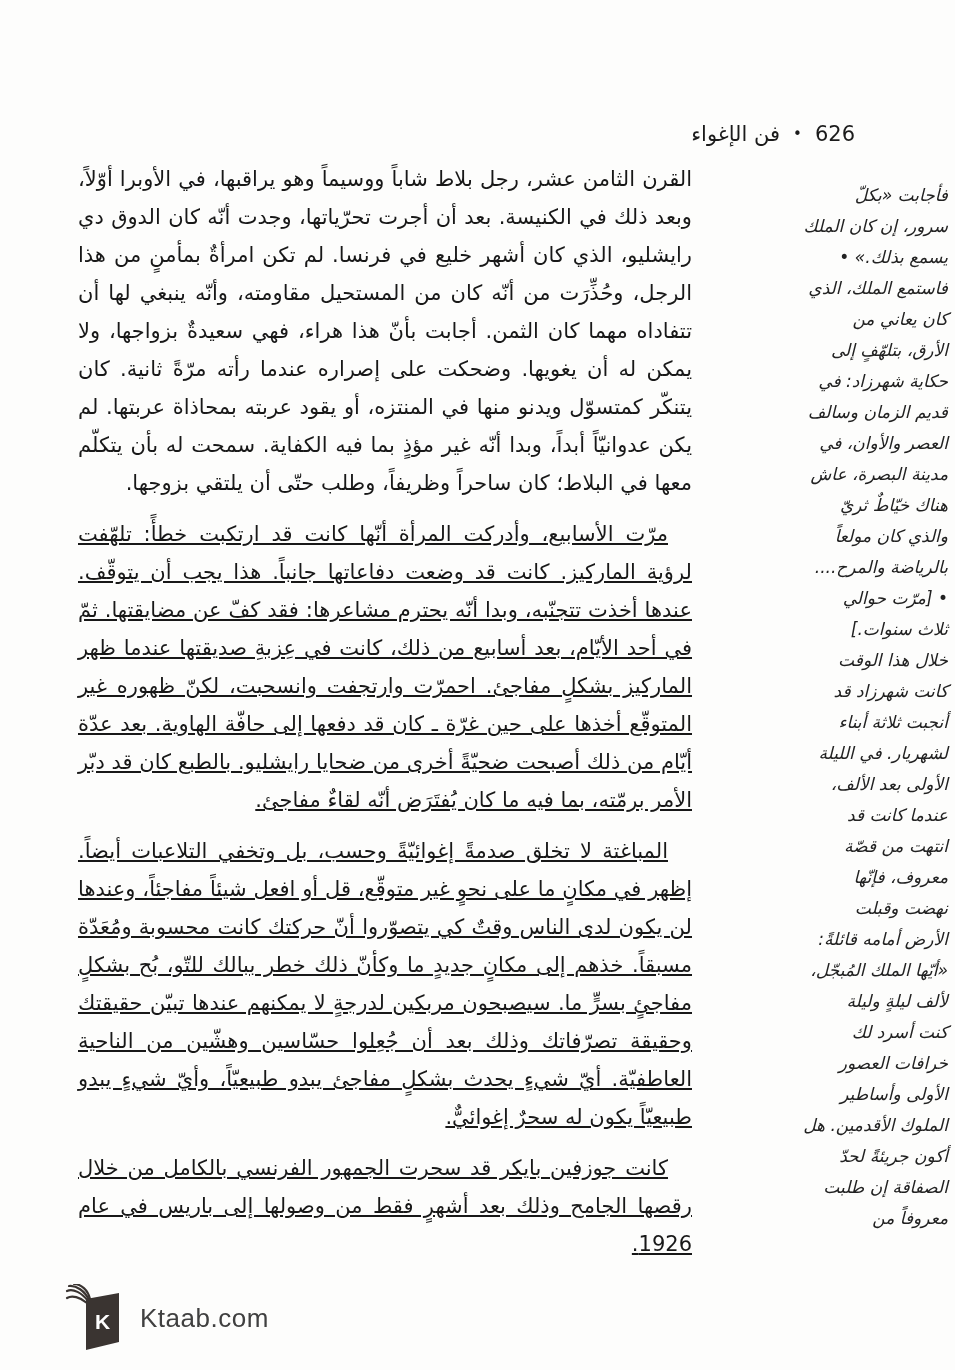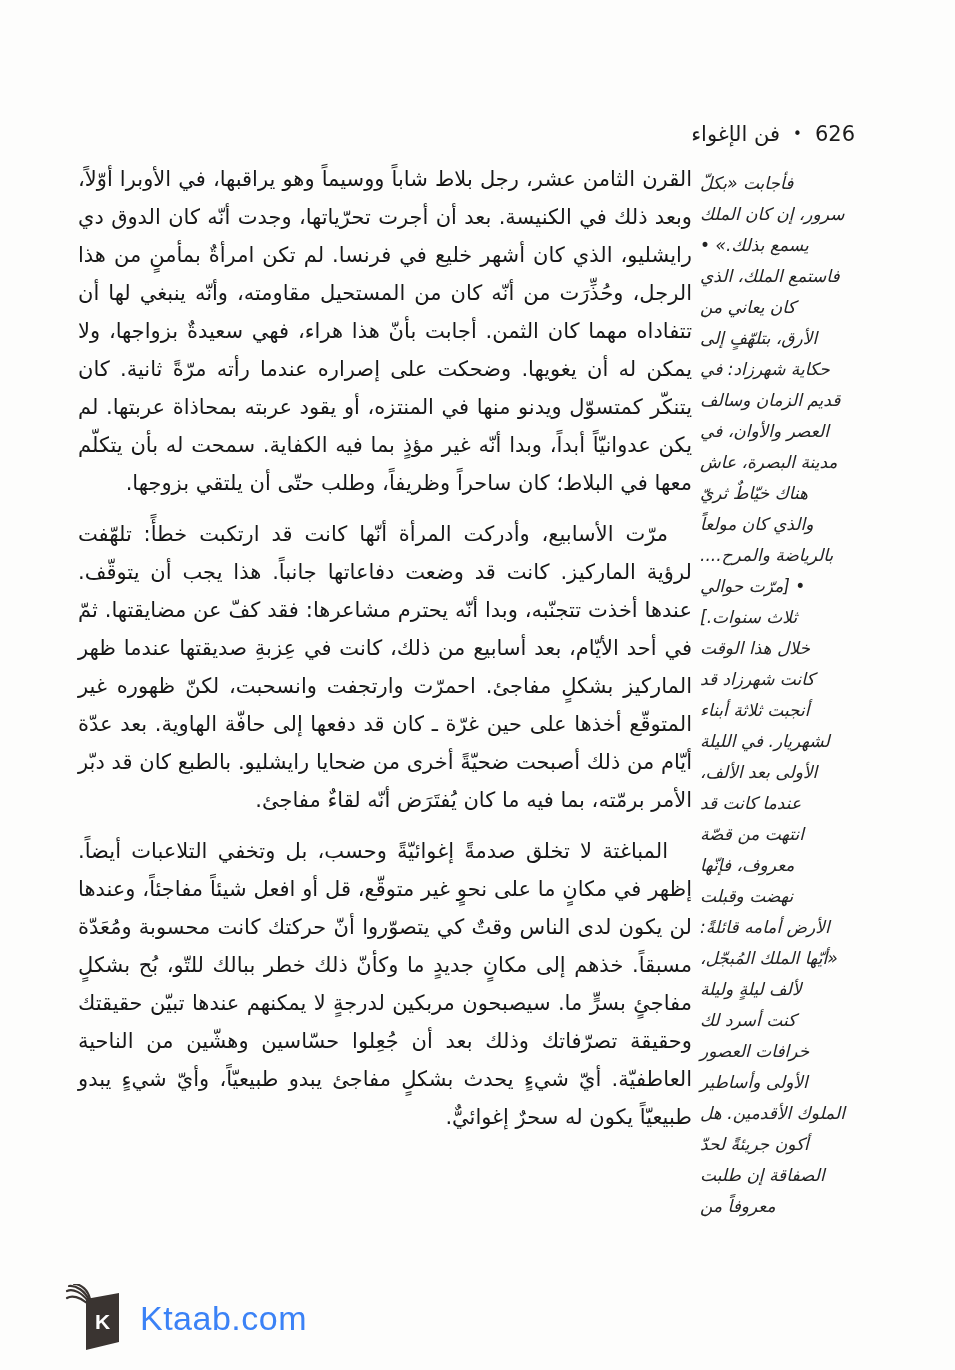--- a/index.html
+++ b/index.html
@@ -30,66 +30,67 @@
     position: absolute;
     top: 160px; left: 78px;
     width: 614px;
     direction: rtl;
     text-align: justify;
     font-size: 21px;
     line-height: 38px;
     color: #181818;
   }
   .main-col p { margin: 0 0 13px 0; }
-  .main-col p.indent { text-indent: 24px; }
+  .main-col p.indent { text-indent: 24px; text-decoration: underline; }
 
   
   .margin-col {
     position: absolute;
-    top: 168px; left: 700px;
+    top: 180px; left: 700px;
     width: 248px;
     direction: rtl;
-    text-align: left;
+    text-align: right;
     font-style: italic;
     font-size: 17px;
     line-height: 31px;
     white-space: pre-line;
     color: #222;
   }
 
   
   .footer {
     position: absolute;
     top: 1284px; left: 64px;
     display: flex; align-items: center; gap: 14px;
     direction: ltr;
   }
   .logo-icon { display: block; }
   .logo-text {
     font-family: "Liberation Sans", sans-serif;
-    font-size: 34px;
-    color: #3b82f6;
+    font-size: 26px;
+    color: #404040;
     letter-spacing: 0.5px;
   }
 </style>
 </head>
 <body>
 
 <div class="page">
 
   <div class="header">
     <span class="title">فن الإغواء</span>
     <span class="bullet">•</span>
     <span class="pagenum">626</span>
   </div>
 
   <div class="main-col">
     <p>القرن الثامن عشر، رجل بلاط شاباً ووسيماً وهو يراقبها، في الأوبرا أوّلاً، وبعد ذلك في الكنيسة. بعد أن أجرت تحرّياتها، وجدت أنّه كان الدوق دي رايشليو، الذي كان أشهر خليع في فرنسا. لم تكن امرأةٌ بمأمنٍ من هذا الرجل، وحُذِّرَت من أنّه كان من المستحيل مقاومته، وأنّه ينبغي لها أن تتفاداه مهما كان الثمن. أجابت بأنّ هذا هراء، فهي سعيدةٌ بزواجها، ولا يمكن له أن يغويها. وضحكت على إصراره عندما رأته مرّةً ثانية. كان يتنكّر كمتسوّل ويدنو منها في المنتزه، أو يقود عربته بمحاذاة عربتها. لم يكن عدوانيّاً أبداً، وبدا أنّه غير مؤذٍ بما فيه الكفاية. سمحت له بأن يتكلّم معها في البلاط؛ كان ساحراً وظريفاً، وطلب حتّى أن يلتقي بزوجها.</p>
     <p class="indent">مرّت الأسابيع، وأدركت المرأة أنّها كانت قد ارتكبت خطأً: تلهّفت لرؤية الماركيز. كانت قد وضعت دفاعاتها جانباً. هذا يجب أن يتوقّف. عندها أخذت تتجنّبه، وبدا أنّه يحترم مشاعرها: فقد كفّ عن مضايقتها. ثمّ في أحد الأيّام، بعد أسابيع من ذلك، كانت في عِزبةِ صديقتها عندما ظهر الماركيز بشكلٍ مفاجئ. احمرّت وارتجفت وانسحبت، لكنّ ظهوره غير المتوقّع أخذها على حين غرّة ـ كان قد دفعها إلى حافّة الهاوية. بعد عدّة أيّام من ذلك أصبحت ضحيّةً أخرى من ضحايا رايشليو. بالطبع كان قد دبّر الأمر برمّته، بما فيه ما كان يُفتَرَض أنّه لقاءٌ مفاجئ.</p>
     <p class="indent">المباغتة لا تخلق صدمةً إغوائيّةً وحسب، بل وتخفي التلاعبات أيضاً. إظهر في مكانٍ ما على نحوٍ غير متوقّع، قل أو افعل شيئاً مفاجئاً، وعندها لن يكون لدى الناس وقتٌ كي يتصوّروا أنّ حركتك كانت محسوبة ومُعَدّة مسبقاً. خذهم إلى مكانٍ جديدٍ ما وكأنّ ذلك خطر ببالك للتّو، بُح بشكلٍ مفاجئٍ بسرٍّ ما. سيصبحون مربكين لدرجةٍ لا يمكنهم عندها تبيّن حقيقتك وحقيقة تصرّفاتك وذلك بعد أن جُعِلوا حسّاسين وهشّين من الناحية العاطفيّة. أيّ شيءٍ يحدث بشكلٍ مفاجئ يبدو طبيعيّاً، وأيّ شيءٍ يبدو طبيعيّاً يكون له سحرٌ إغوائيٌّ.</p>
+    <p class="indent">كانت جوزفين بايكر قد سحرت الجمهور الفرنسي بالكامل من خلال رقصها الجامح وذلك بعد أشهرٍ فقط من وصولها إلى باريس في عام 1926.</p>
   </div>
 
   <div class="margin-col">فأجابت «بكلّ
 سرور، إن كان الملك
 يسمع بذلك.» •
 فاستمع الملك، الذي
 كان يعاني من
 الأرق، بتلهّفٍ إلى
 حكاية شهرزاد: في
 قديم الزمان وسالف

